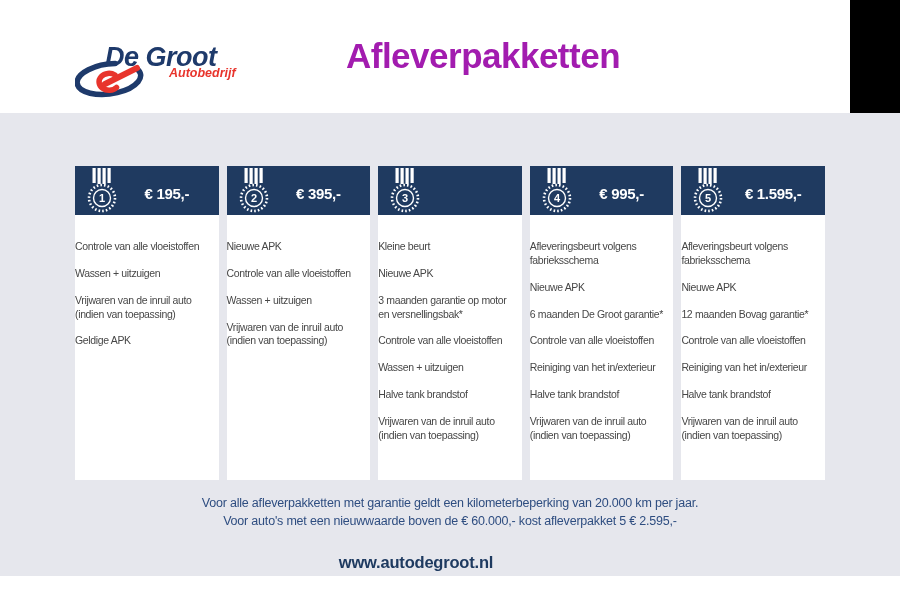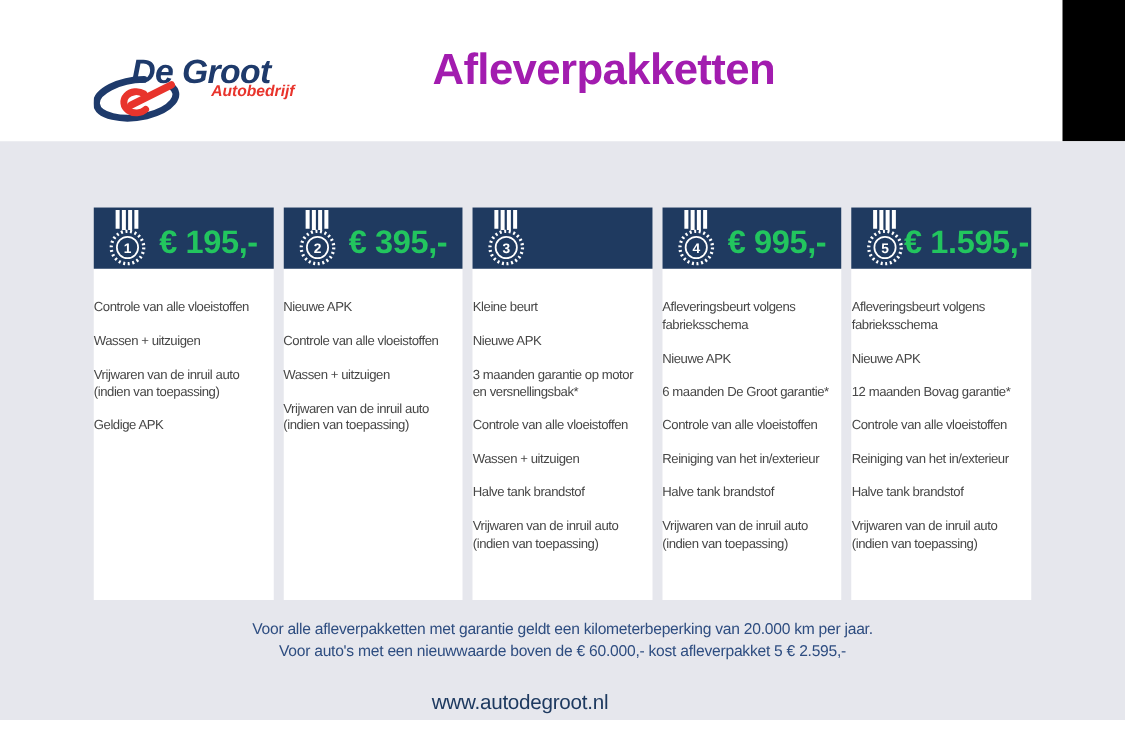--- a/index.html
+++ b/index.html
@@ -21,28 +21,28 @@
   .page-title { position:absolute; left:483px; top:36px; transform:translateX(-50%); font-size:35px; color:#a21caf; letter-spacing:-0.5px; white-space:nowrap;text-align:center; }
 
   
   .gray-band { position:absolute; left:0; top:113px; width:900px; height:463px; background:#e6e7ed; }
 
   
   .packages-row { position:absolute; left:75px; top:166px; width:750px; height:314px; display:flex; gap:8px; }
   .card { flex:1 1 0; background:#ffffff; display:flex; flex-direction:column; }
   .card-header { position:relative; height:49px; background:#1f3a60; flex:0 0 49px; }
   .medal { position:absolute; left:10px; top:2px; }
-  .card-price { position:absolute; left:44px; right:4px; top:0; height:49px; display:flex; align-items:center; justify-content:center; color:#22c55e; font-weight:bold; font-size:26px; letter-spacing:-0.3px; padding-top:6px; white-space:nowrap; }
+  .card-price { position:absolute; left:44px; right:4px; top:0; height:49px; display:flex; align-items:center; justify-content:center; color:#ffffff; font-weight:bold; font-size:15px; letter-spacing:-0.3px; padding-top:6px; white-space:nowrap; }
   .card-body { padding:25px 5px 0 0; }
   .pkg-item { font-size:10.5px; line-height:1.32; letter-spacing:-0.35px; color:#474747; margin:0 0 13px 0; }
 
   
   .footer-notes { position:absolute; left:0; top:494px; width:900px; text-align:center; }
   .footer-note { font-size:12.5px; line-height:18px; color:#2e4d80; letter-spacing:-0.2px; }
-  .website { position:absolute; left:0; top:553px; width:832px; text-align:center; font-size:16.5px; font-weight:normal; color:#1e3a60; letter-spacing:-0.2px; }
+  .website { position:absolute; left:0; top:553px; width:832px; text-align:center; font-size:16.5px; font-weight:bold; color:#1e3a60; letter-spacing:-0.2px; }
 </style>
 </head>
 <body>
 
 <div class="page">
 
   <div class="top-band">
     <div class="logo">
       <svg class="logo-mark" width="72" height="40" viewBox="0 0 72 40">
         <path d="M 42.3 4.5 A 32 15 0 1 0 63 12.7" fill="none" stroke="#1e3a6b" stroke-width="5.5" stroke-linecap="round" transform="rotate(-8 34 19)"></path>

